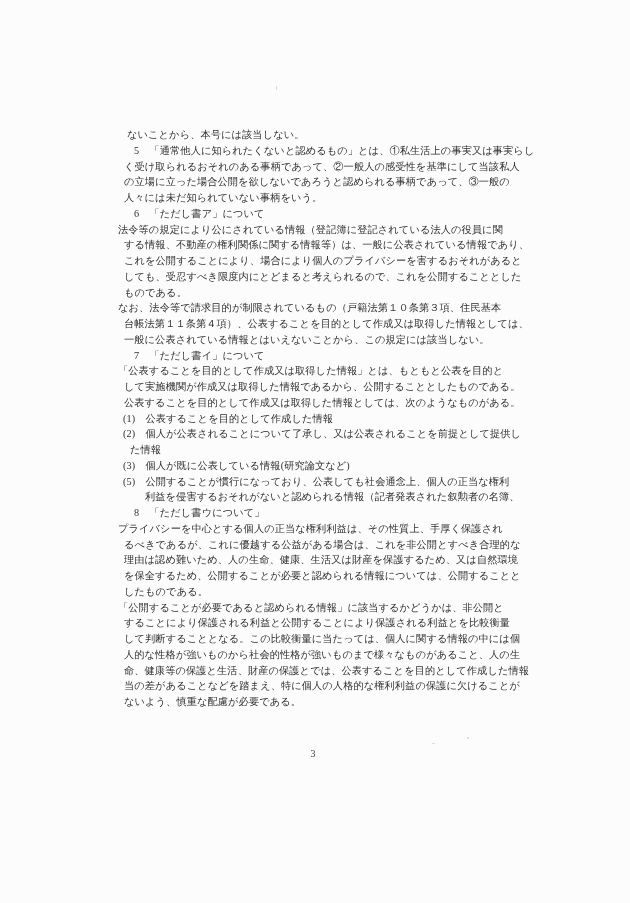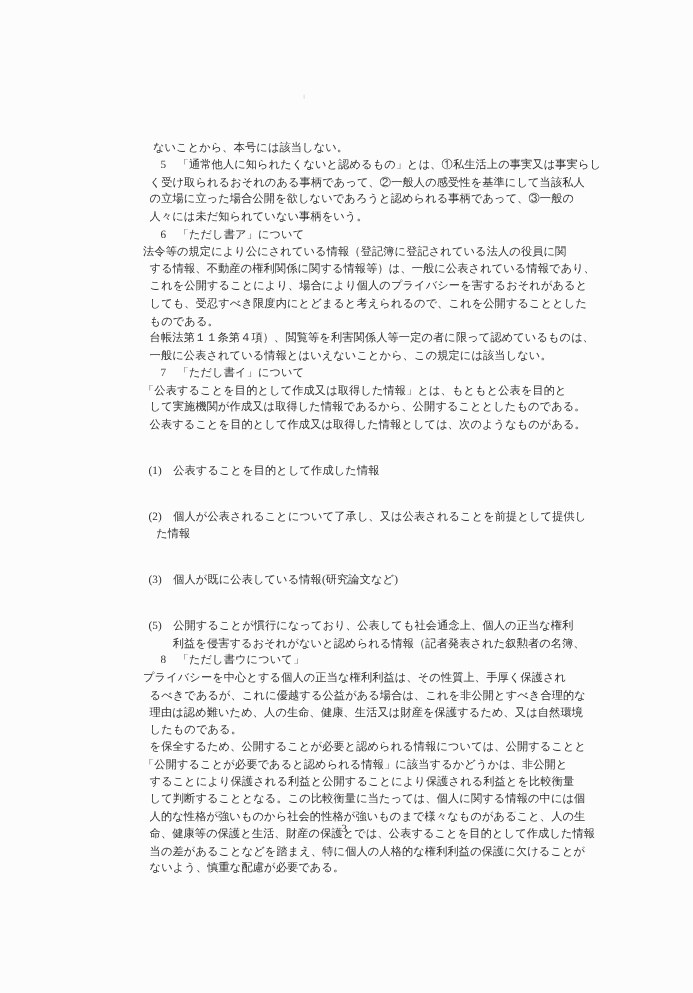--- a/index.html
+++ b/index.html
@@ -10,38 +10,38 @@
   .paper {
     position: relative;
     width: 630px;
     height: 903px;
     background: #fcfcfc;
     overflow: hidden;
     font-family: "Liberation Serif", "DejaVu Serif", serif;
   }
   .textblock {
     position: absolute;
-    left: 130px;
+    left: 118px;
     top: 127px;
     width: 400px;
     color: #2f2f2f;
     font-size: 10.2px;
     letter-spacing: 0.1px;
   }
   .line {
     height: 15.75px;
     line-height: 15.75px;
     white-space: pre;
   }
   
   .ind-n   { margin-left: 16px; }
   .ind-c1  { margin-left: 9px; }
   .ind-c   { margin-left: 6px; }
   .ind-p   { }
-  .ind-s   { margin-left: 5px; margin-top: 26px; }
+  .ind-s   { margin-left: 5px; }
   .ind-sc  { margin-left: 12px; }
   .ind-sc2 { margin-left: 27px; }
   .page-number {
     position: absolute;
     left: 303px;
     top: 748px;
     width: 20px;
     text-align: center;
     color: #3a3a3a;
     font-size: 10px;
@@ -69,38 +69,39 @@
       <div class="line ind-n">5　「通常他人に知られたくないと認めるもの」とは、①私生活上の事実又は事実らし</div>
       <div class="line ind-c">く受け取られるおそれのある事柄であって、②一般人の感受性を基準にして当該私人</div>
       <div class="line ind-c">の立場に立った場合公開を欲しないであろうと認められる事柄であって、③一般の</div>
       <div class="line ind-c">人々には未だ知られていない事柄をいう。</div>
       <div class="line ind-n">6　「ただし書ア」について</div>
       <div class="line ind-p">法令等の規定により公にされている情報（登記簿に登記されている法人の役員に関</div>
       <div class="line ind-c">する情報、不動産の権利関係に関する情報等）は、一般に公表されている情報であり、</div>
       <div class="line ind-c">これを公開することにより、場合により個人のプライバシーを害するおそれがあると</div>
       <div class="line ind-c">しても、受忍すべき限度内にとどまると考えられるので、これを公開することとした</div>
       <div class="line ind-c">ものである。</div>
-      <div class="line ind-c">台帳法第１１条第４項）、閲覧等を利害関係人等一定の者に限って認めているものは、</div>
+      <div class="line ind-p">なお、法令等で請求目的が制限されているもの（戸籍法第１０条第３項、住民基本</div>
+      <div class="line ind-c">台帳法第１１条第４項）、公表することを目的として作成又は取得した情報としては、</div>
       <div class="line ind-c">一般に公表されている情報とはいえないことから、この規定には該当しない。</div>
       <div class="line ind-n">7　「ただし書イ」について</div>
       <div class="line ind-p">「公表することを目的として作成又は取得した情報」とは、もともと公表を目的と</div>
       <div class="line ind-c">して実施機関が作成又は取得した情報であるから、公開することとしたものである。</div>
       <div class="line ind-c">公表することを目的として作成又は取得した情報としては、次のようなものがある。</div>
       <div class="line ind-s">(1)　公表することを目的として作成した情報</div>
       <div class="line ind-s">(2)　個人が公表されることについて了承し、又は公表されることを前提として提供し</div>
       <div class="line ind-sc">た情報</div>
       <div class="line ind-s">(3)　個人が既に公表している情報(研究論文など)</div>
       <div class="line ind-s">(5)　公開することが慣行になっており、公表しても社会通念上、個人の正当な権利</div>
       <div class="line ind-sc2">利益を侵害するおそれがないと認められる情報（記者発表された叙勲者の名簿、</div>
       <div class="line ind-n">8　「ただし書ウについて」</div>
       <div class="line ind-p">プライバシーを中心とする個人の正当な権利利益は、その性質上、手厚く保護され</div>
       <div class="line ind-c">るべきであるが、これに優越する公益がある場合は、これを非公開とすべき合理的な</div>
       <div class="line ind-c">理由は認め難いため、人の生命、健康、生活又は財産を保護するため、又は自然環境</div>
+      <div class="line ind-c">を保全するため、公開することが必要と認められる情報については、公開することと</div>
       <div class="line ind-c">したものである。</div>
-      <div class="line ind-c">を保全するため、公開することが必要と認められる情報については、公開することと</div>
       <div class="line ind-p">「公開することが必要であると認められる情報」に該当するかどうかは、非公開と</div>
       <div class="line ind-c">することにより保護される利益と公開することにより保護される利益とを比較衡量</div>
       <div class="line ind-c">して判断することとなる。この比較衡量に当たっては、個人に関する情報の中には個</div>
       <div class="line ind-c">人的な性格が強いものから社会的性格が強いものまで様々なものがあること、人の生</div>
       <div class="line ind-c">命、健康等の保護と生活、財産の保護とでは、公表することを目的として作成した情報</div>
       <div class="line ind-c">当の差があることなどを踏まえ、特に個人の人格的な権利利益の保護に欠けることが</div>
       <div class="line ind-c">ないよう、慎重な配慮が必要である。</div>
     </div>
 
   <div class="page-number">3</div>

